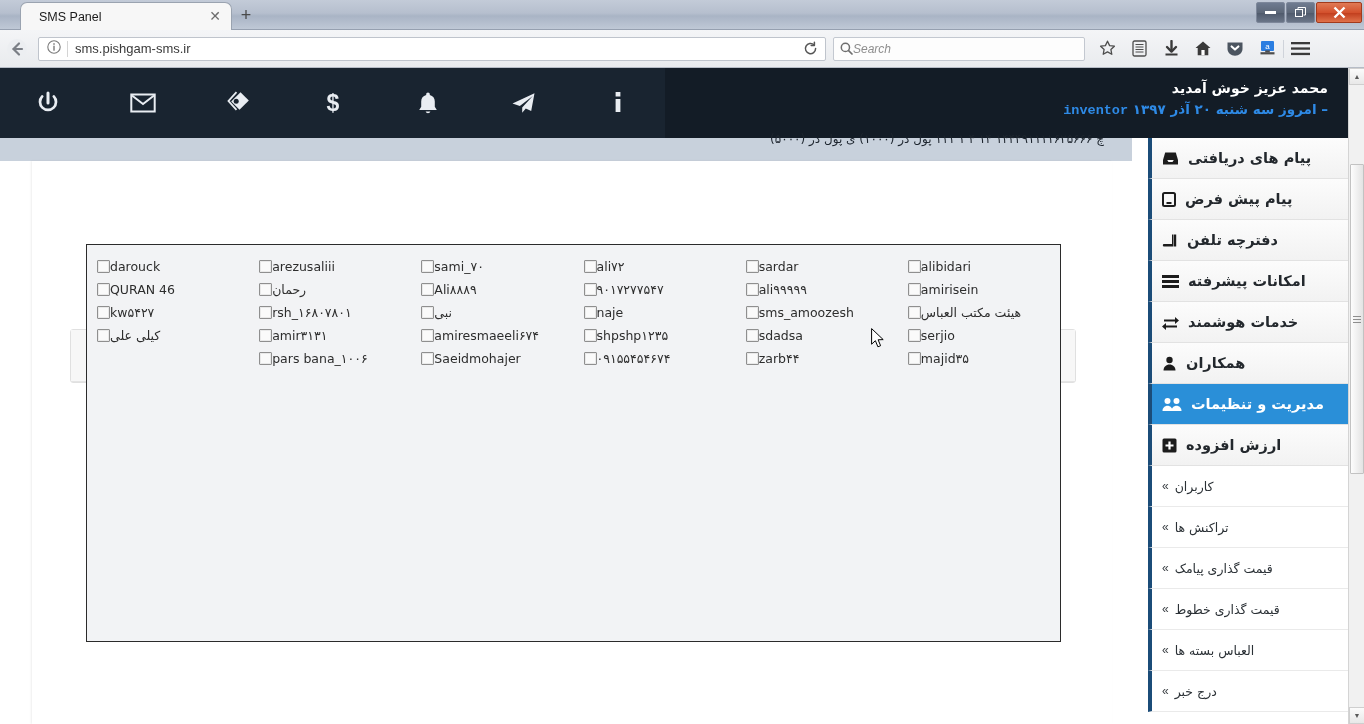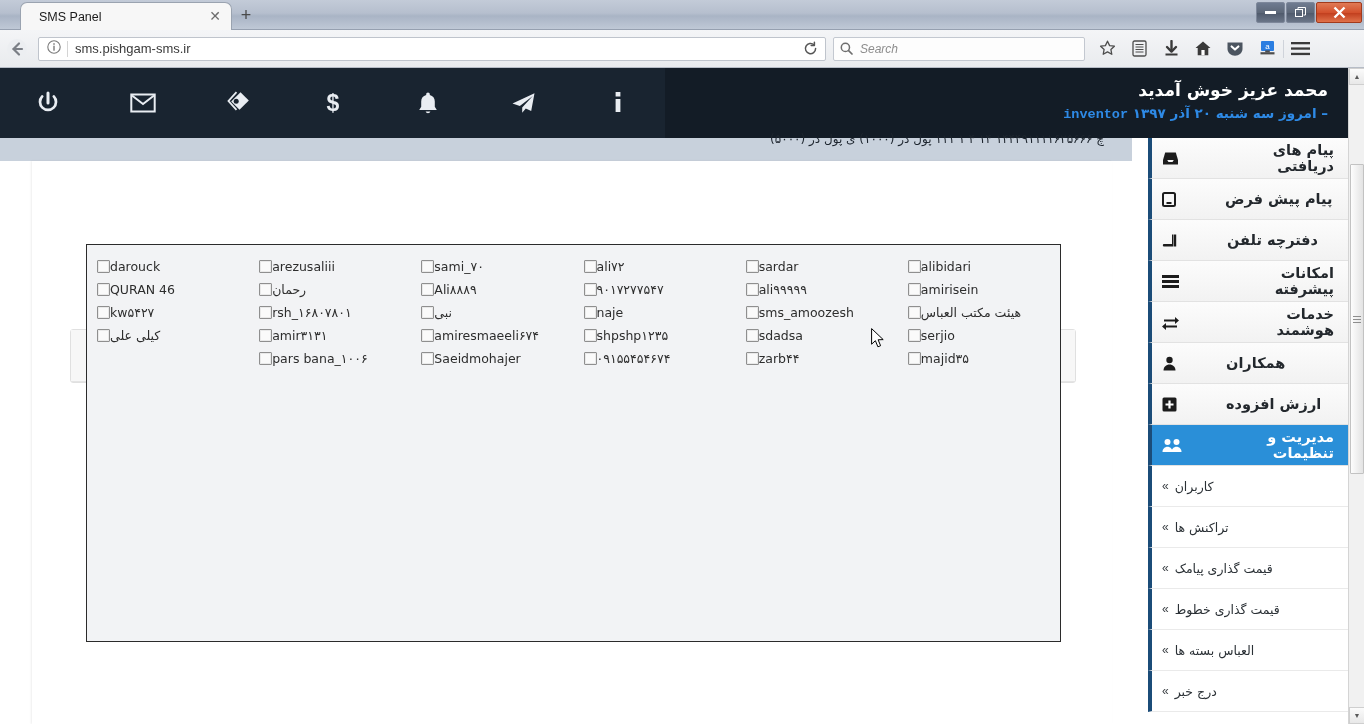--- a/index.html
+++ b/index.html
@@ -78,21 +78,21 @@
   }
   #reload-btn {
     width: 26px; height: 24px; display: flex; align-items: center; justify-content: center;
     color: #5a5a5a; font-size: 14px; cursor: pointer;
   }
   #searchbar {
     width: 252px; height: 24px; margin-left: 7px;
     background: #fdfdfd; border: 1px solid #c3c8d0; border-radius: 2px;
     display: flex; align-items: center; padding: 0 6px;
   }
-  #search-ph { font-size: 12px; color: #8d8d8d; font-style: italic; margin-left: 7px; }
+  #search-ph { font-size: 12px; color: #8d8d8d; font-style: italic; }
   #toolbar-icons { display: flex; align-items: center; margin-left: 6px; }
   .tb-ic { width: 32px; height: 30px; display: flex; align-items: center; justify-content: center; cursor: pointer; position: relative; }
   .tb-sep { width: 1px; height: 18px; background: #cfd3da; }
 
   
   #viewport { position: absolute; left: 0; top: 68px; width: 1364px; height: 656px; background: #fff; overflow: hidden; }
 
   
   #pg-scroll { position: absolute; right: 0; top: 0; width: 16px; height: 656px; background: #f1f1f1; border-left: 1px solid #d4d4d4; }
   .sb-arrow { width: 16px; height: 17px; display: flex; align-items: center; justify-content: center; font-size: 7px; color: #5a5a5a;
@@ -103,31 +103,31 @@
               display: flex; align-items: center; justify-content: center; }
   #sb-grip { width: 8px; height: 7px; background:
       repeating-linear-gradient(to bottom,#8d8d8d 0 1px,transparent 1px 3px); }
 
   
   #app-header { position: absolute; left: 0; top: 0; width: 1348px; height: 70px; background: #131c26; }
   #app-header-inner { position: absolute; left: 0; top: 0; width: 665px; height: 70px; background: #192430;
                       display: flex; align-items: center; }
   .hdr-ic { width: 95px; height: 70px; display: flex; align-items: center; justify-content: center; cursor: pointer; color: #e9edf2; }
   #brand { position: absolute; right: 20px; top: 12px; text-align: right; direction: rtl; }
-  #brand-line1 { font-size: 17px; font-weight: bold; color: #ffffff; font-family: "DejaVu Sans", sans-serif; letter-spacing: .2px; }
+  #brand-line1 { font-size: 14px; font-weight: bold; color: #ffffff; font-family: "DejaVu Sans", sans-serif; letter-spacing: .2px; }
   #brand-line2 { font-size: 13.5px; font-weight: bold; color: #2e8ae6; margin-top: 5px; font-family: "DejaVu Sans", sans-serif; }
   #brand-user { color: #2e8ae6; font-family: Liberation Mono, monospace; }
 
   
   #sidebar { position: absolute; right: 16px; top: 70px; width: 200px; direction: rtl; }
   .side-item {
     height: 41px; background: linear-gradient(to bottom,#fcfcfc,#f2f2f2);
     border-bottom: 1px solid #e2e2e2; border-left: 4px solid #1b4c78;
     display: flex; align-items: center; justify-content: flex-end;
-    padding: 0 14px 0 10px; cursor: pointer; gap: 40px;
+    padding: 0 14px 0 10px; cursor: pointer;
   }
   .side-item .lbl { font-size: 14.5px; font-weight: bold; color: #23282d; font-family: "DejaVu Sans", sans-serif; }
   .side-item .ic { margin-right: 9px; display: flex; align-items: center; color: #1c1c1c; }
   .side-item.active { background: #2a8fd8; border-left-color: #1b4c78; }
   .side-item.active .lbl, .side-item.active .ic { color: #fff; }
   .side-sub {
     height: 41px; background: #fff; border-bottom: 1px solid #eaeaea; border-left: 4px solid #1b4c78;
     display: flex; align-items: center; justify-content: flex-end;
     padding: 0 14px 0 10px; cursor: pointer;
   }
@@ -400,37 +400,37 @@
     </div>
     <div class="side-item">
       <span class="lbl">همکاران</span>
       <span class="ic">
         <svg width="15" height="15" viewBox="0 0 15 15">
             <circle cx="7.5" cy="4" r="3.2" fill="#1c1c1c"></circle>
             <path d="M1.5 14.5c0-3.5 2.7-6 6-6s6 2.5 6 6z" fill="#1c1c1c"></path>
           </svg>
       </span>
     </div>
-    <div class="side-item">
-      <span class="lbl">ارزش افزوده</span>
-      <span class="ic">
-        <svg width="15" height="15" viewBox="0 0 15 15">
-            <rect x="0.5" y="0.5" width="14" height="14" rx="1.5" fill="#1c1c1c"></rect>
-            <path d="M7.5 3.5v8M3.5 7.5h8" stroke="#fff" stroke-width="2.2"></path>
-          </svg>
-      </span>
-    </div>
     <div class="side-item active">
       <span class="lbl">مدیریت و تنظیمات</span>
       <span class="ic">
         <svg width="20" height="15" viewBox="0 0 20 15">
             <circle cx="5.5" cy="4" r="3" fill="#fff"></circle>
             <circle cx="14.5" cy="4" r="3" fill="#fff"></circle>
             <path d="M0.5 14c0-3 2.3-5.2 5-5.2s5 2.2 5 5.2z" fill="#fff"></path>
             <path d="M9.5 14c0-3 2.3-5.2 5-5.2s5 2.2 5 5.2z" fill="#fff"></path>
+          </svg>
+      </span>
+    </div>
+    <div class="side-item">
+      <span class="lbl">ارزش افزوده</span>
+      <span class="ic">
+        <svg width="15" height="15" viewBox="0 0 15 15">
+            <rect x="0.5" y="0.5" width="14" height="14" rx="1.5" fill="#1c1c1c"></rect>
+            <path d="M7.5 3.5v8M3.5 7.5h8" stroke="#fff" stroke-width="2.2"></path>
           </svg>
       </span>
     </div>
     <div class="side-sub">
       <span class="lbl">کاربران</span>
       <span class="chev">»</span>
     </div>
     <div class="side-sub">
       <span class="lbl">تراکنش ها</span>
       <span class="chev">»</span>

